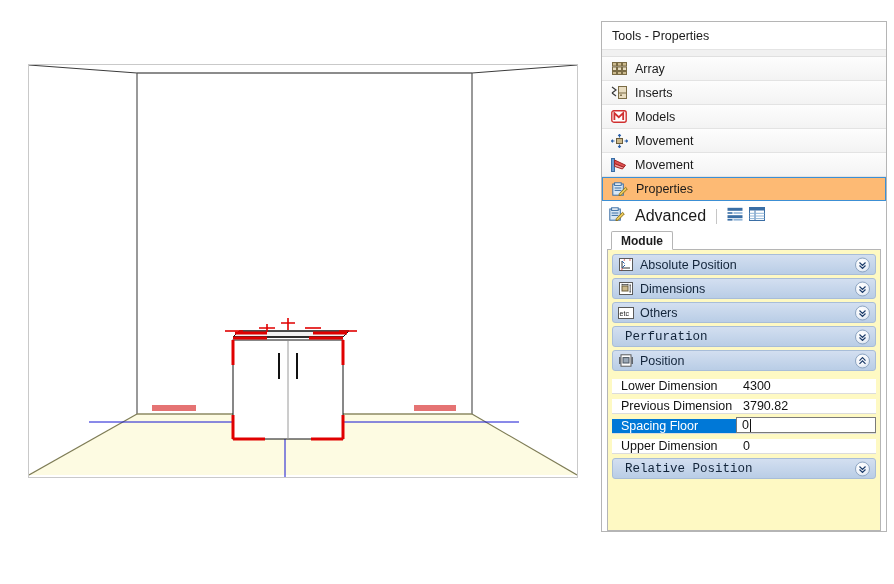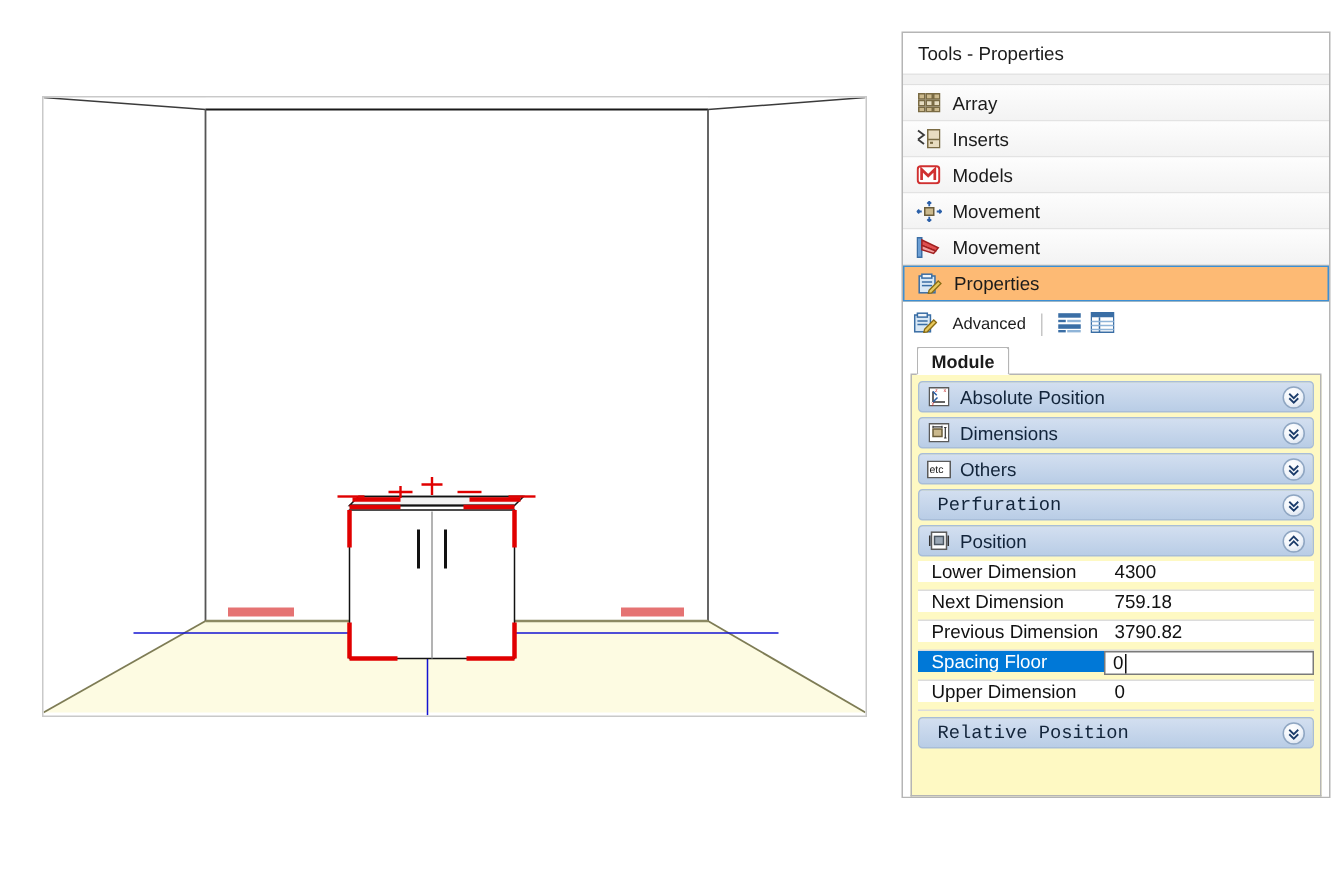--- a/index.html
+++ b/index.html
@@ -57,21 +57,21 @@
   .tool-row.selected {
     background: #fdba74;
     border: 1px solid #3c8fd4;
     height: 24px;
   }
 
   
   .adv-wrap { padding: 4px 5px 0 5px; background:#ffffff; flex:1; display:flex; flex-direction:column; min-height:0;}
   .adv-bar {
     height: 22px; display:flex; align-items:center; gap:6px;
-    font-size:11px; color:#1b1b1b; padding-left:2px;
+    font-size:16px; color:#1b1b1b; padding-left:2px;
   }
   .adv-bar .sep { width:1px; height:15px; background:#c6c6c6; margin:0 4px; }
   .adv-label { margin-left:4px; }
 
   .tabstrip {
     display:flex; align-items:flex-end; height:19px;
     border-bottom:1px solid #b5b5b5; margin-top:4px;font-weight:bold;
   }
   .tab {
     font-size:12px; color:#1b1b1b;
@@ -111,21 +111,21 @@
     background: radial-gradient(circle at 40% 30%, #ffffff 0%, #f0f4fa 55%, #cdd9e8 100%);
     border:1px solid #8fa6c2;
     display:flex; align-items:center; justify-content:center;
     cursor:pointer;
   }
   .chev svg { display:block; }
 
   
   .rows { border-bottom:none; }
   .prow {
-    display:flex; height:20px; align-items:flex-start;
+    display:flex; height:20px; align-items:flex-end;
     border-bottom:1px solid #dcdcdc;
     font-size:12.5px; color:#111;
   }
   .prow .pname {
     width:124px; flex:0 0 124px;
     display:flex; align-items:center;
     padding-left:9px;
     background:#ffffff;
     color:#111;
     white-space:nowrap; overflow:hidden;
@@ -428,24 +428,20 @@
           </span>
         </div>
 
         <div class="rows">
 
           <div class="prow">
             <div class="pname">Lower Dimension</div>
             <div class="pval">4300</div>
           </div>
 
-          <div class="prow">
-            <div class="pname">Next Dimension</div>
-            <div class="pval">759.18</div>
-          </div>
 
           <div class="prow">
             <div class="pname">Previous Dimension</div>
             <div class="pval">3790.82</div>
           </div>
 
           <div class="prow sel">
             <div class="pname">Spacing Floor</div>
             <div class="pval pval-edit">
               <span>0</span>

